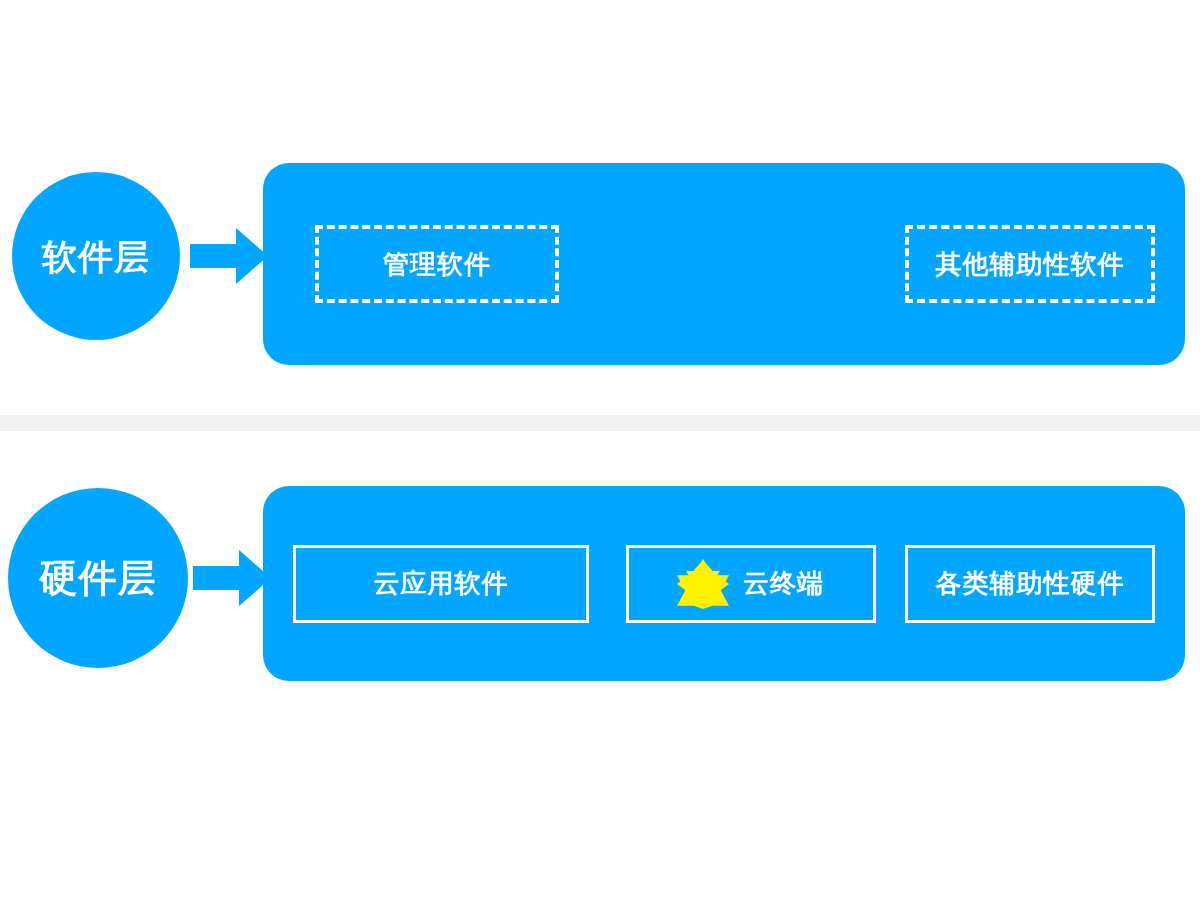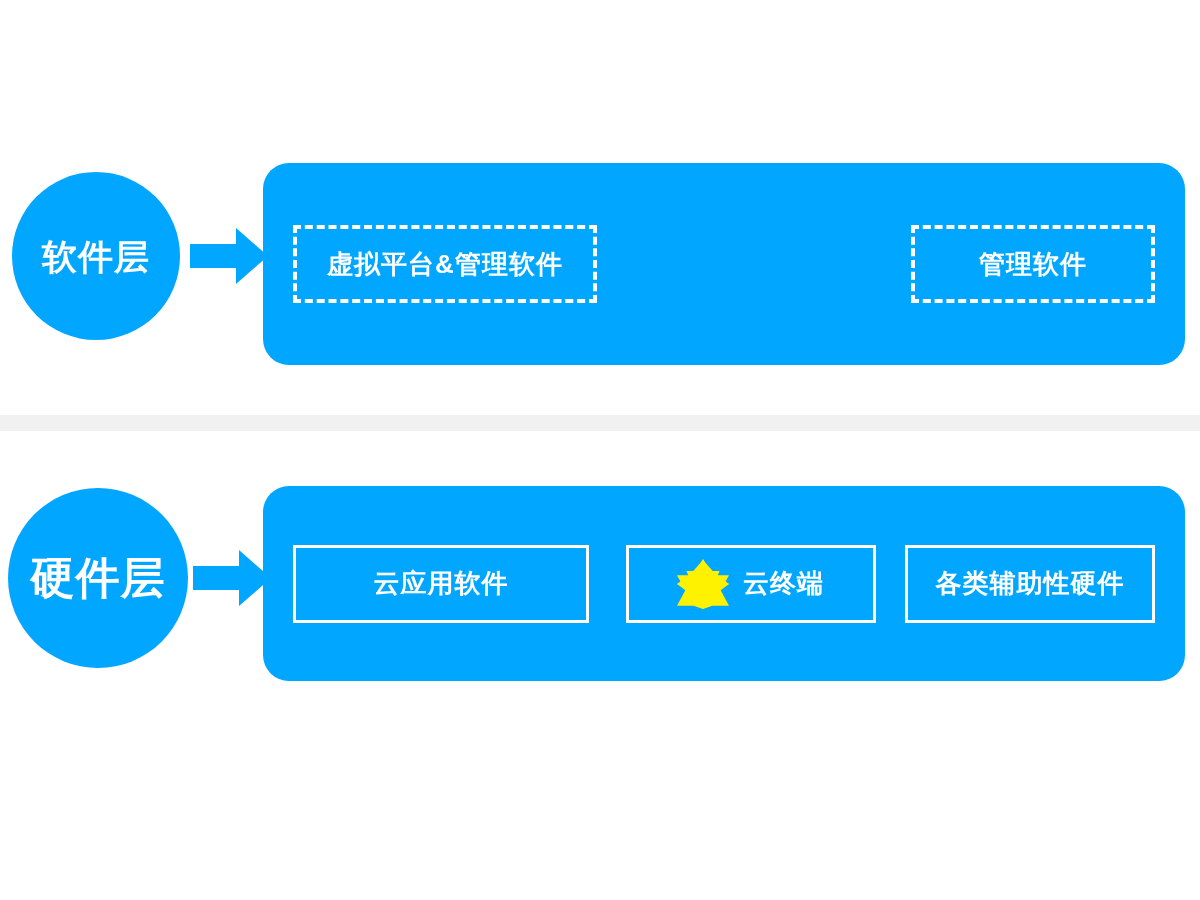--- a/index.html
+++ b/index.html
@@ -54,21 +54,21 @@
     height: 180px;
   }
   .layer-circle-label {
     color: #ffffff;
     font-weight: bold;
     letter-spacing: 1px;
     line-height: 1;
     white-space: nowrap;
   }
   #circle-software .layer-circle-label { font-size: 35px; }
-  #circle-hardware .layer-circle-label { font-size: 44px; }
+  #circle-hardware .layer-circle-label { font-size: 38px; }
 
   
   .arrow {
     position: absolute;
     width: 78px;
     height: 56px;
   }
   #arrow-software { left: 190px; top: 73px; }
   #arrow-hardware { left: 193px; top: 65px; }
 
@@ -155,28 +155,28 @@
     <div class="layer-circle" id="circle-software">
       <span class="layer-circle-label">软件层</span>
     </div>
 
     <svg class="arrow" id="arrow-software" viewBox="0 0 78 56">
       <polygon points="0,16 46,16 46,0 78,28 46,56 46,40 0,40" fill="#00A6FF"></polygon>
     </svg>
 
     <div class="layer-panel" id="panel-software">
 
-      <div class="item-box dashed" id="sw-item-0">
-        <span class="item-label">虚拟平台&amp;管理软件</span>
-      </div>
 
       <div class="item-box dashed" id="sw-item-1">
         <span class="item-label">管理软件</span>
       </div>
 
+      <div class="item-box dashed" id="sw-item-2">
+        <span class="item-label">其他辅助性软件</span>
+      </div>
 
     </div>
   </div>
 
   <div id="divider-band"></div>
 
   <div class="layer-row" id="row-hardware">
 
     <div class="layer-circle" id="circle-hardware">
       <span class="layer-circle-label">硬件层</span>

